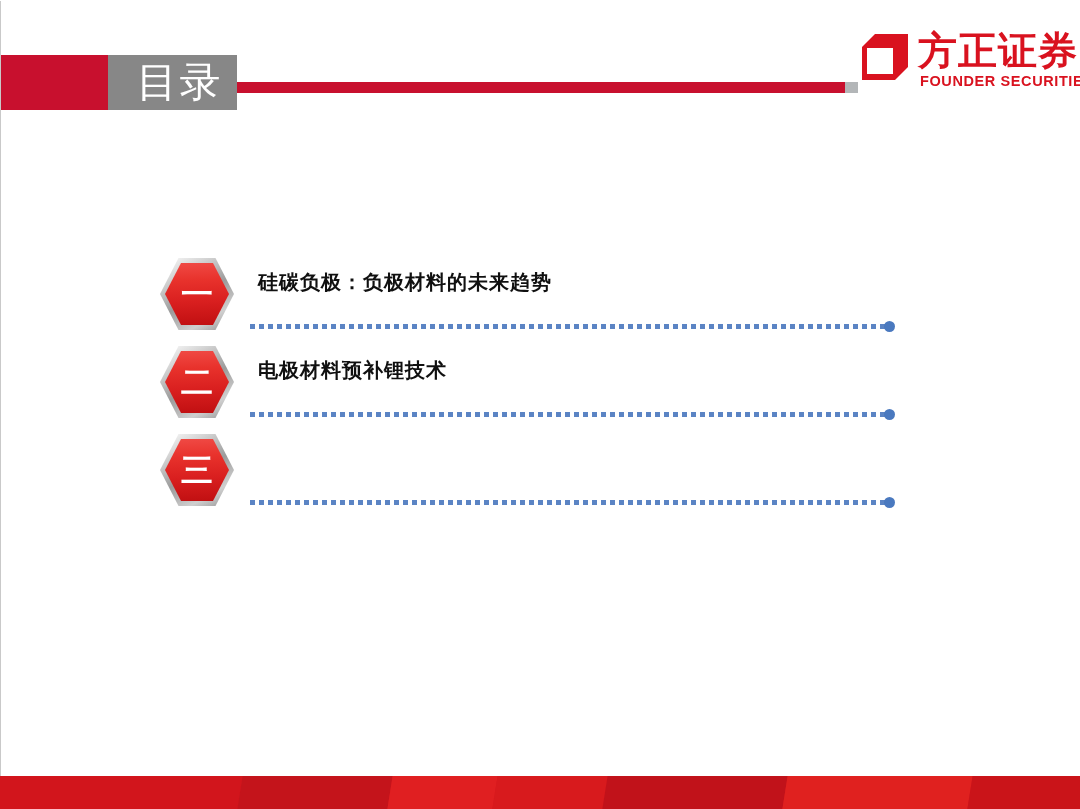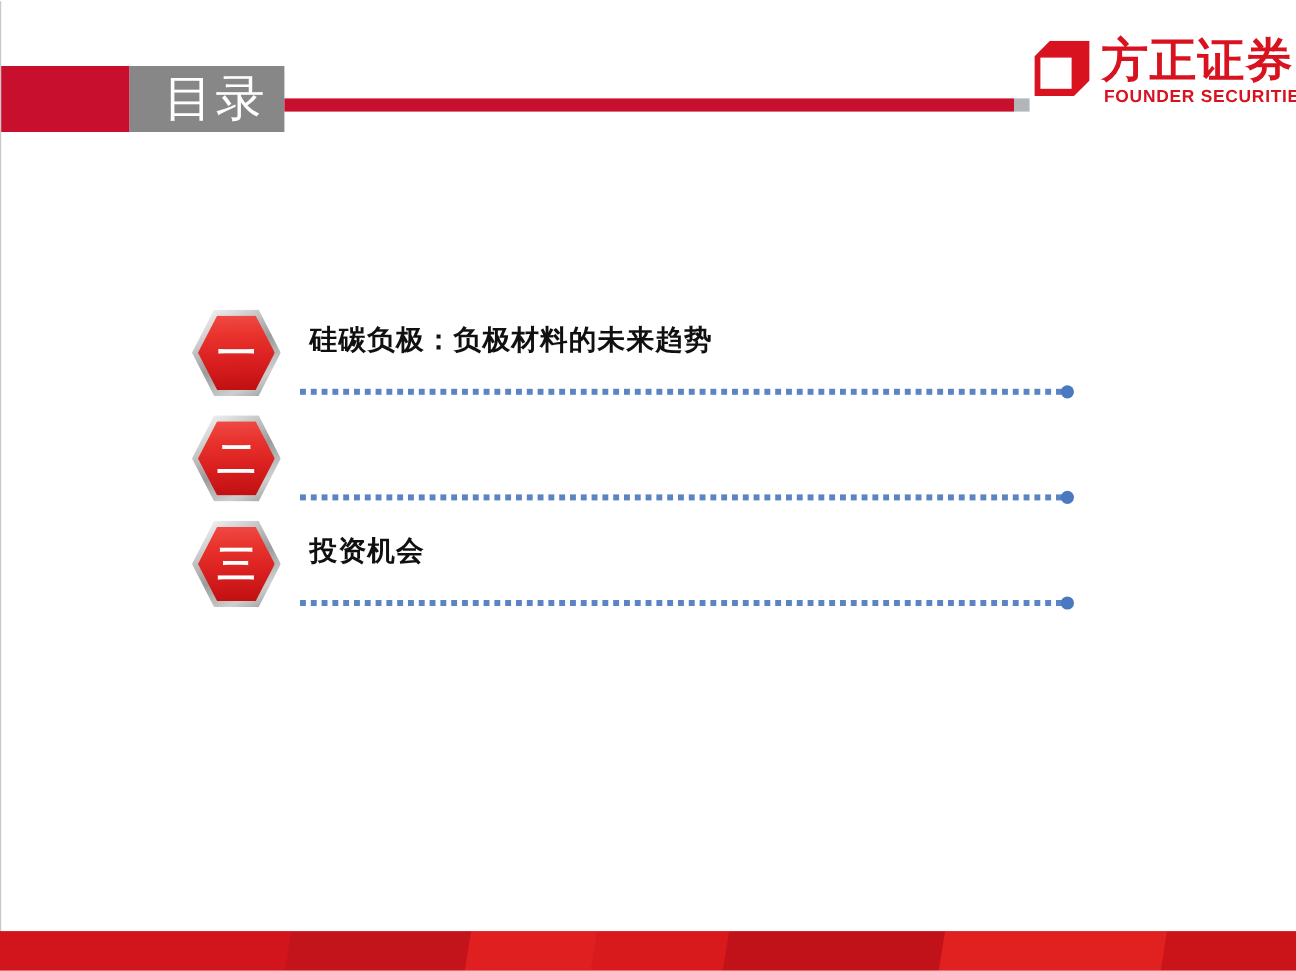--- a/index.html
+++ b/index.html
@@ -62,21 +62,21 @@
   }
   .hex-num{
     position:absolute;left:5px;top:5px;width:64px;height:62px;
     display:flex;align-items:center;justify-content:center;
     color:#ffffff;font-size:32px;font-weight:700;line-height:1;
     font-family:"DejaVu Sans","Liberation Sans",sans-serif;
   }
 
   .toc-label{
     position:absolute;left:258px;top:14px;
-    font-size:23px;font-weight:700;color:#101010;letter-spacing:1px;
+    font-size:20px;font-weight:700;color:#101010;letter-spacing:1px;
     white-space:nowrap;line-height:1.2;
   }
   .toc-dots{
     position:absolute;left:250px;top:68px;width:640px;height:5px;
     background-image:linear-gradient(to right,#5b84c4 0 5px,rgba(0,0,0,0) 5px 9px);
     background-size:9px 5px;background-repeat:repeat-x;
   }
   .toc-dot-end{
     position:absolute;left:884px;top:65px;width:11px;height:11px;
     border-radius:50%;background:#4a79bf;
@@ -125,31 +125,31 @@
       <div class="toc-dots"></div>
       <div class="toc-dot-end"></div>
     </div>
 
     <div class="toc-item" data-idx="1">
       <div class="hex-wrap">
         <div class="hex-outer"></div>
         <div class="hex-inner"></div>
         <div class="hex-num">二</div>
       </div>
+      <div class="toc-label">电极材料预补锂技术</div>
       <div class="toc-dots"></div>
       <div class="toc-dot-end"></div>
     </div>
 
     <div class="toc-item" data-idx="2">
       <div class="hex-wrap">
         <div class="hex-outer"></div>
         <div class="hex-inner"></div>
         <div class="hex-num">三</div>
       </div>
-      <div class="toc-label">投资机会</div>
       <div class="toc-dots"></div>
       <div class="toc-dot-end"></div>
     </div>
 
   </div>
 
   <div class="footer">
     <div class="fseg" style="left:-10px;width:250px;background:#d2151c;transform:skewX(-9deg);"></div>
     <div class="fseg" style="left:240px;width:150px;background:#c4141b;transform:skewX(-9deg);"></div>
     <div class="fseg" style="left:390px;width:105px;background:#e01f21;transform:skewX(-9deg);"></div>

